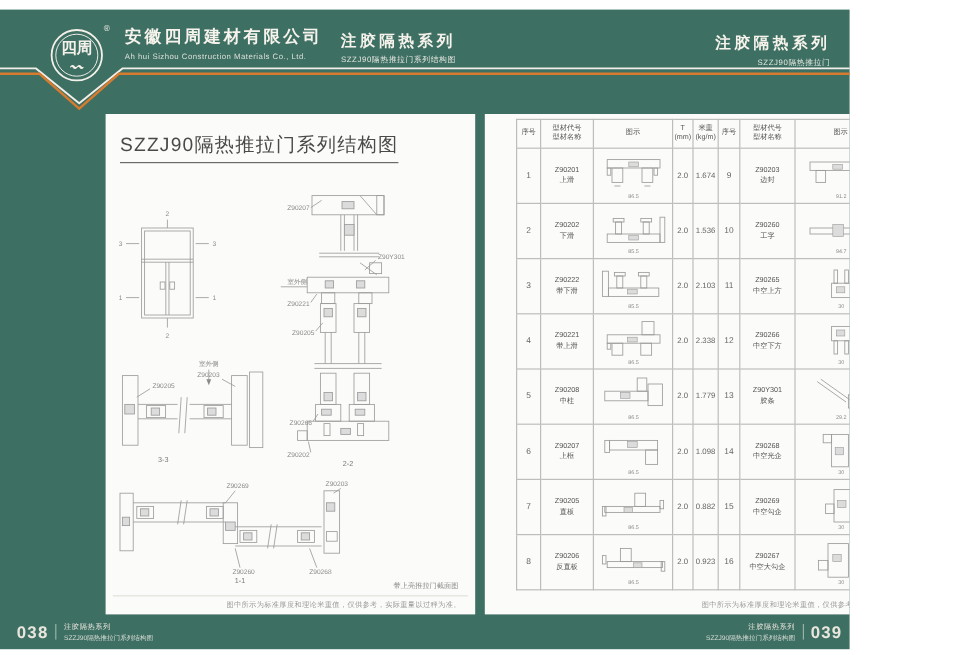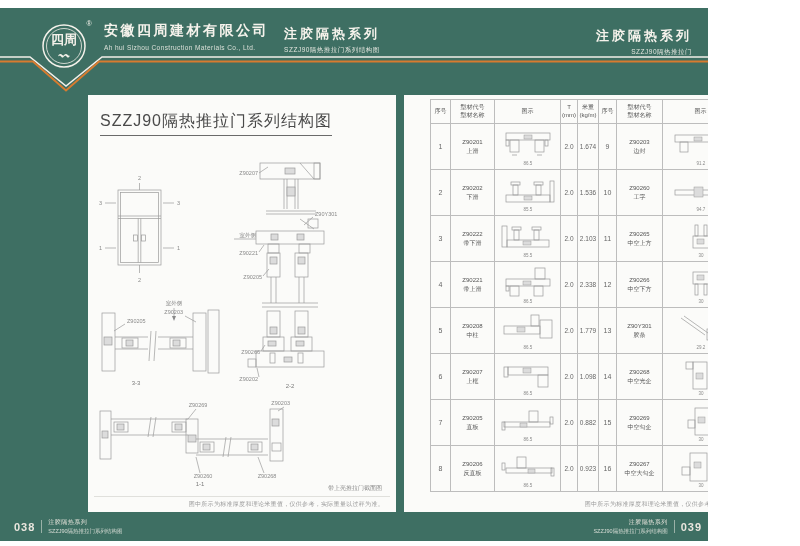--- a/index.html
+++ b/index.html
@@ -38,21 +38,21 @@
   td.c-code{font-size:6px;line-height:1.5;color:#555;}
   td.c-t,td.c-w{font-size:6.5px;}
   td.c-diag svg{display:block;margin:0 auto;}
   
   .lbl{font-size:5.5px;fill:#8A8A8A;}
   .cap{font-size:6px;fill:#7A7A7A;}
   
   .footer{position:absolute;top:518px;display:flex;align-items:center;gap:6px;color:#EAE6DE;}
   .footer-left{left:14px;}
   .footer-right{right:6px;flex-direction:row-reverse;text-align:right;}
-  .footer .num{font-size:11px;font-weight:bold;letter-spacing:1px;text-align:right;}
+  .footer .num{font-size:14px;font-weight:bold;letter-spacing:1px;text-align:right;}
   .footer .bar{width:1px;height:13px;background:rgba(246,243,236,.5);}
   .footer .l1{font-size:6px;letter-spacing:.5px;}
   .footer .l2{font-size:5.5px;margin-top:1px;color:rgba(246,243,236,.8);}
 </style>
 </head>
 <body>
 
 <div class="canvas">
   <div class="green-bg"></div>
 

